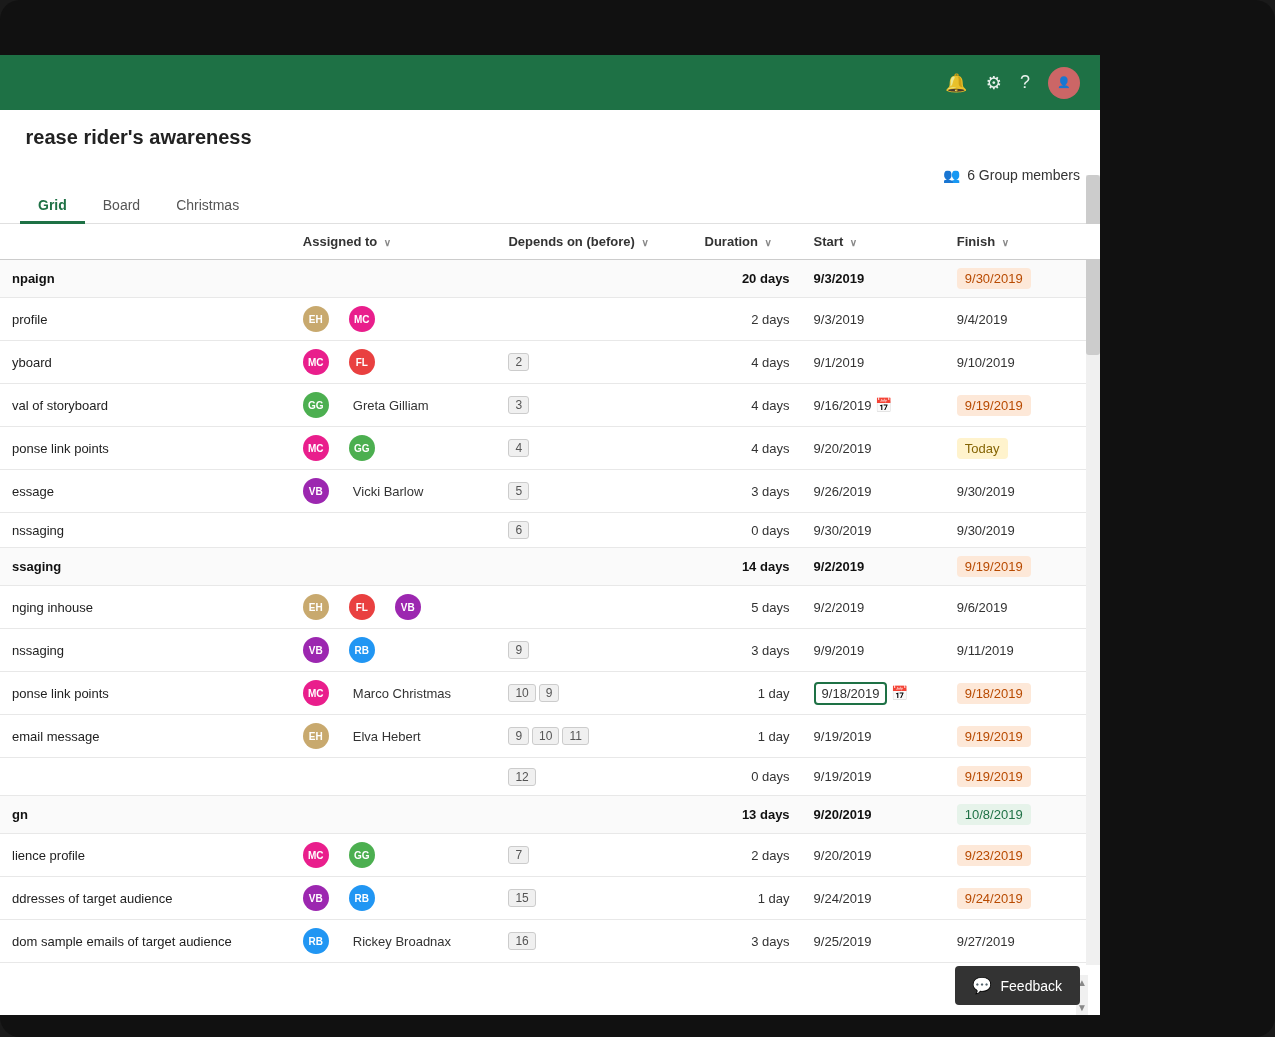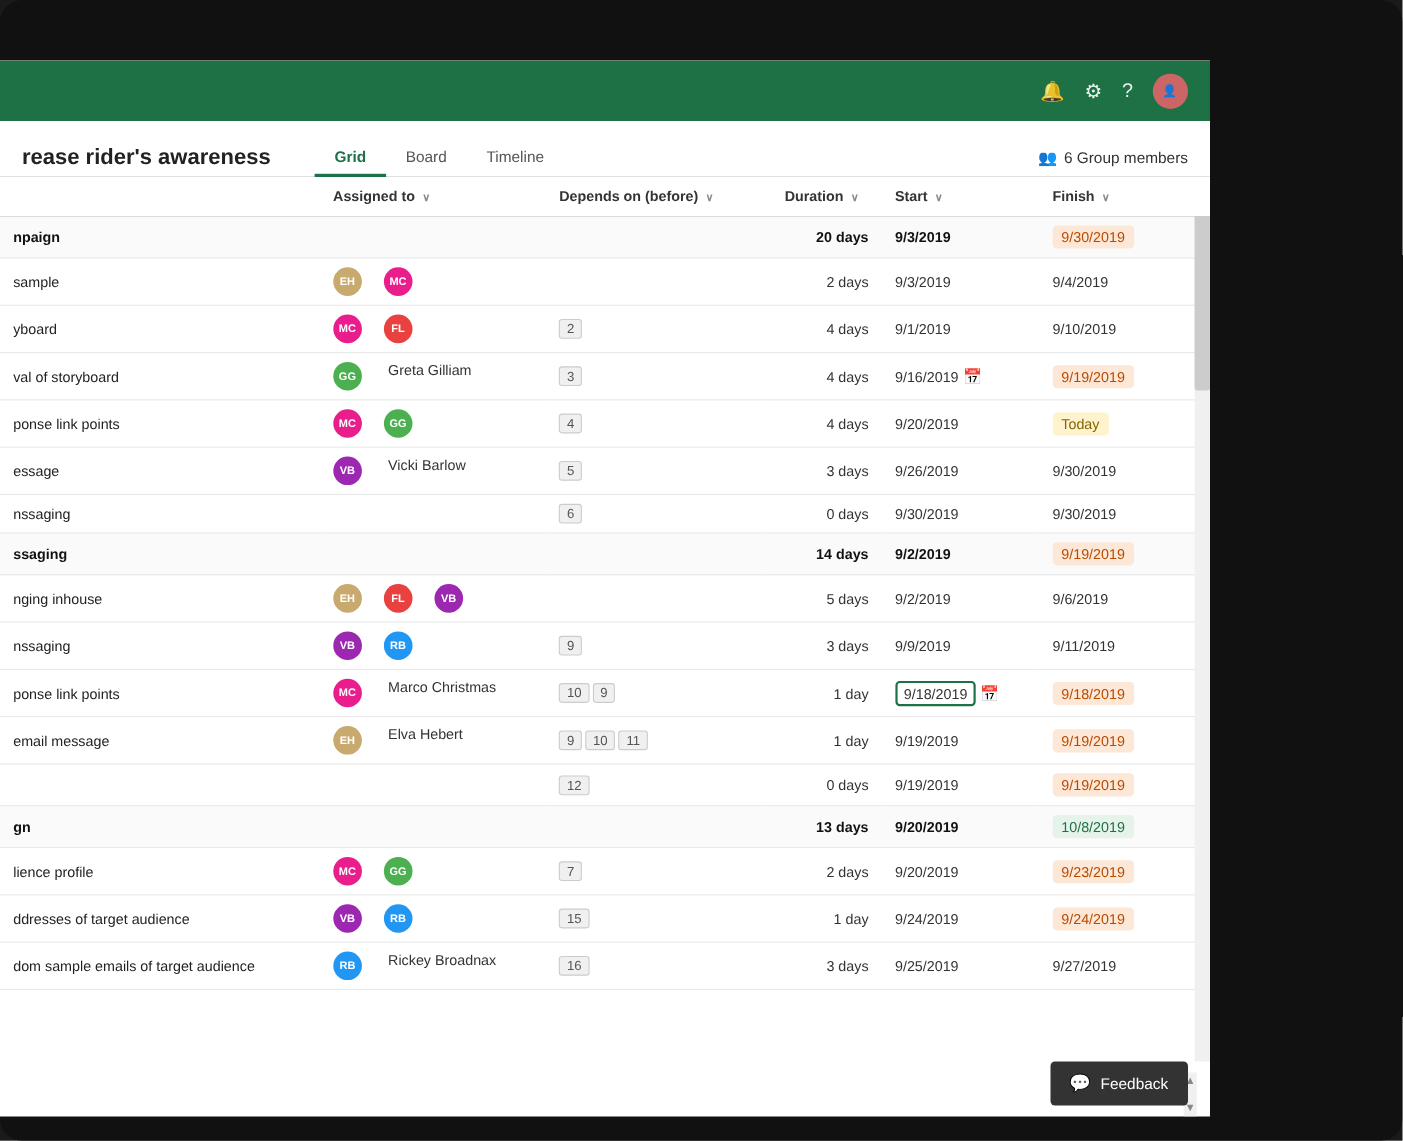--- a/index.html
+++ b/index.html
@@ -157,21 +157,21 @@
       font-weight: 700;
       color: #111;
       background: #fafafa;
     }
     .group-row td.duration-cell {
       font-weight: 700;
     }
 
     .avatar-row {
       display: flex;
-      align-items: flex-start;
+      align-items: center;
       gap: 20px;
     }
 
     .av {
       width: 26px;
       height: 26px;
       border-radius: 50%;
       display: flex;
       align-items: center;
       justify-content: center;
@@ -223,21 +223,21 @@
     .cal-icon {
       color: #555;
       font-size: 14px;
       margin-left: 4px;
       cursor: pointer;
     }
 
     .col-name { width: 190px; }
     .col-assigned { width: 170px; }
     .col-depends { width: 140px; }
-    .col-duration { width: 80px; text-align: center; }
+    .col-duration { width: 80px; text-align: left; }
     .col-start { width: 120px; }
     .col-finish { width: 130px; }
 
     
     .feedback-btn {
       position: absolute;
       bottom: 10px;
       right: 20px;
       background: #333;
       color: #fff;
@@ -300,26 +300,26 @@
     <div class="top-bar">
       <span class="top-bar-icon">🔔</span>
       <span class="top-bar-icon">⚙</span>
       <span class="top-bar-icon">?</span>
       <div class="avatar-circle">
         <span style="font-size:11px;">👤</span>
       </div>
     </div>
 
     <div class="header-area">
-      <div style="display:flex; align-items:center; gap: 40px;">
+      <div style="display:flex; align-items:center; gap: 40px; flex-direction: column;">
         <div class="page-title">rease rider's awareness</div>
         <div class="tabs">
           <div class="tab active">Grid</div>
           <div class="tab">Board</div>
-          <div class="tab">Timeline</div>
+          <div class="tab">Christmas</div>
         </div>
       </div>
       <div class="group-members">
         <span>👥</span>
         <span>6 Group members</span>
       </div>
     </div>
 
     <div class="table-wrapper">
       <table>
@@ -348,21 +348,21 @@
       <td class="col-name task-name">npaign</td>
       <td class="col-assigned"></td>
       <td class="col-depends"></td>
       <td class="col-duration duration-cell" style="text-align:right; font-weight:700;">20 days</td>
       <td class="col-start" style="font-weight:700;">9/3/2019</td>
       <td class="col-finish">
         <span class="finish-badge finish-badge-red">9/30/2019</span>
       </td>
     </tr>
             <tr>
-      <td class="col-name task-name">sample</td>
+      <td class="col-name task-name">profile</td>
       <td class="col-assigned">
                 <div class="avatar-row">
         <div class="av" style="background:#c8a96e">EH</div>
                   <div class="av" style="background:#e91e8c">MC</div>
 
       </div>
               </td>
       <td class="col-depends"></td>
       <td class="col-duration" style="text-align:right;">2 days</td>
       <td class="col-start">9/3/2019</td>

